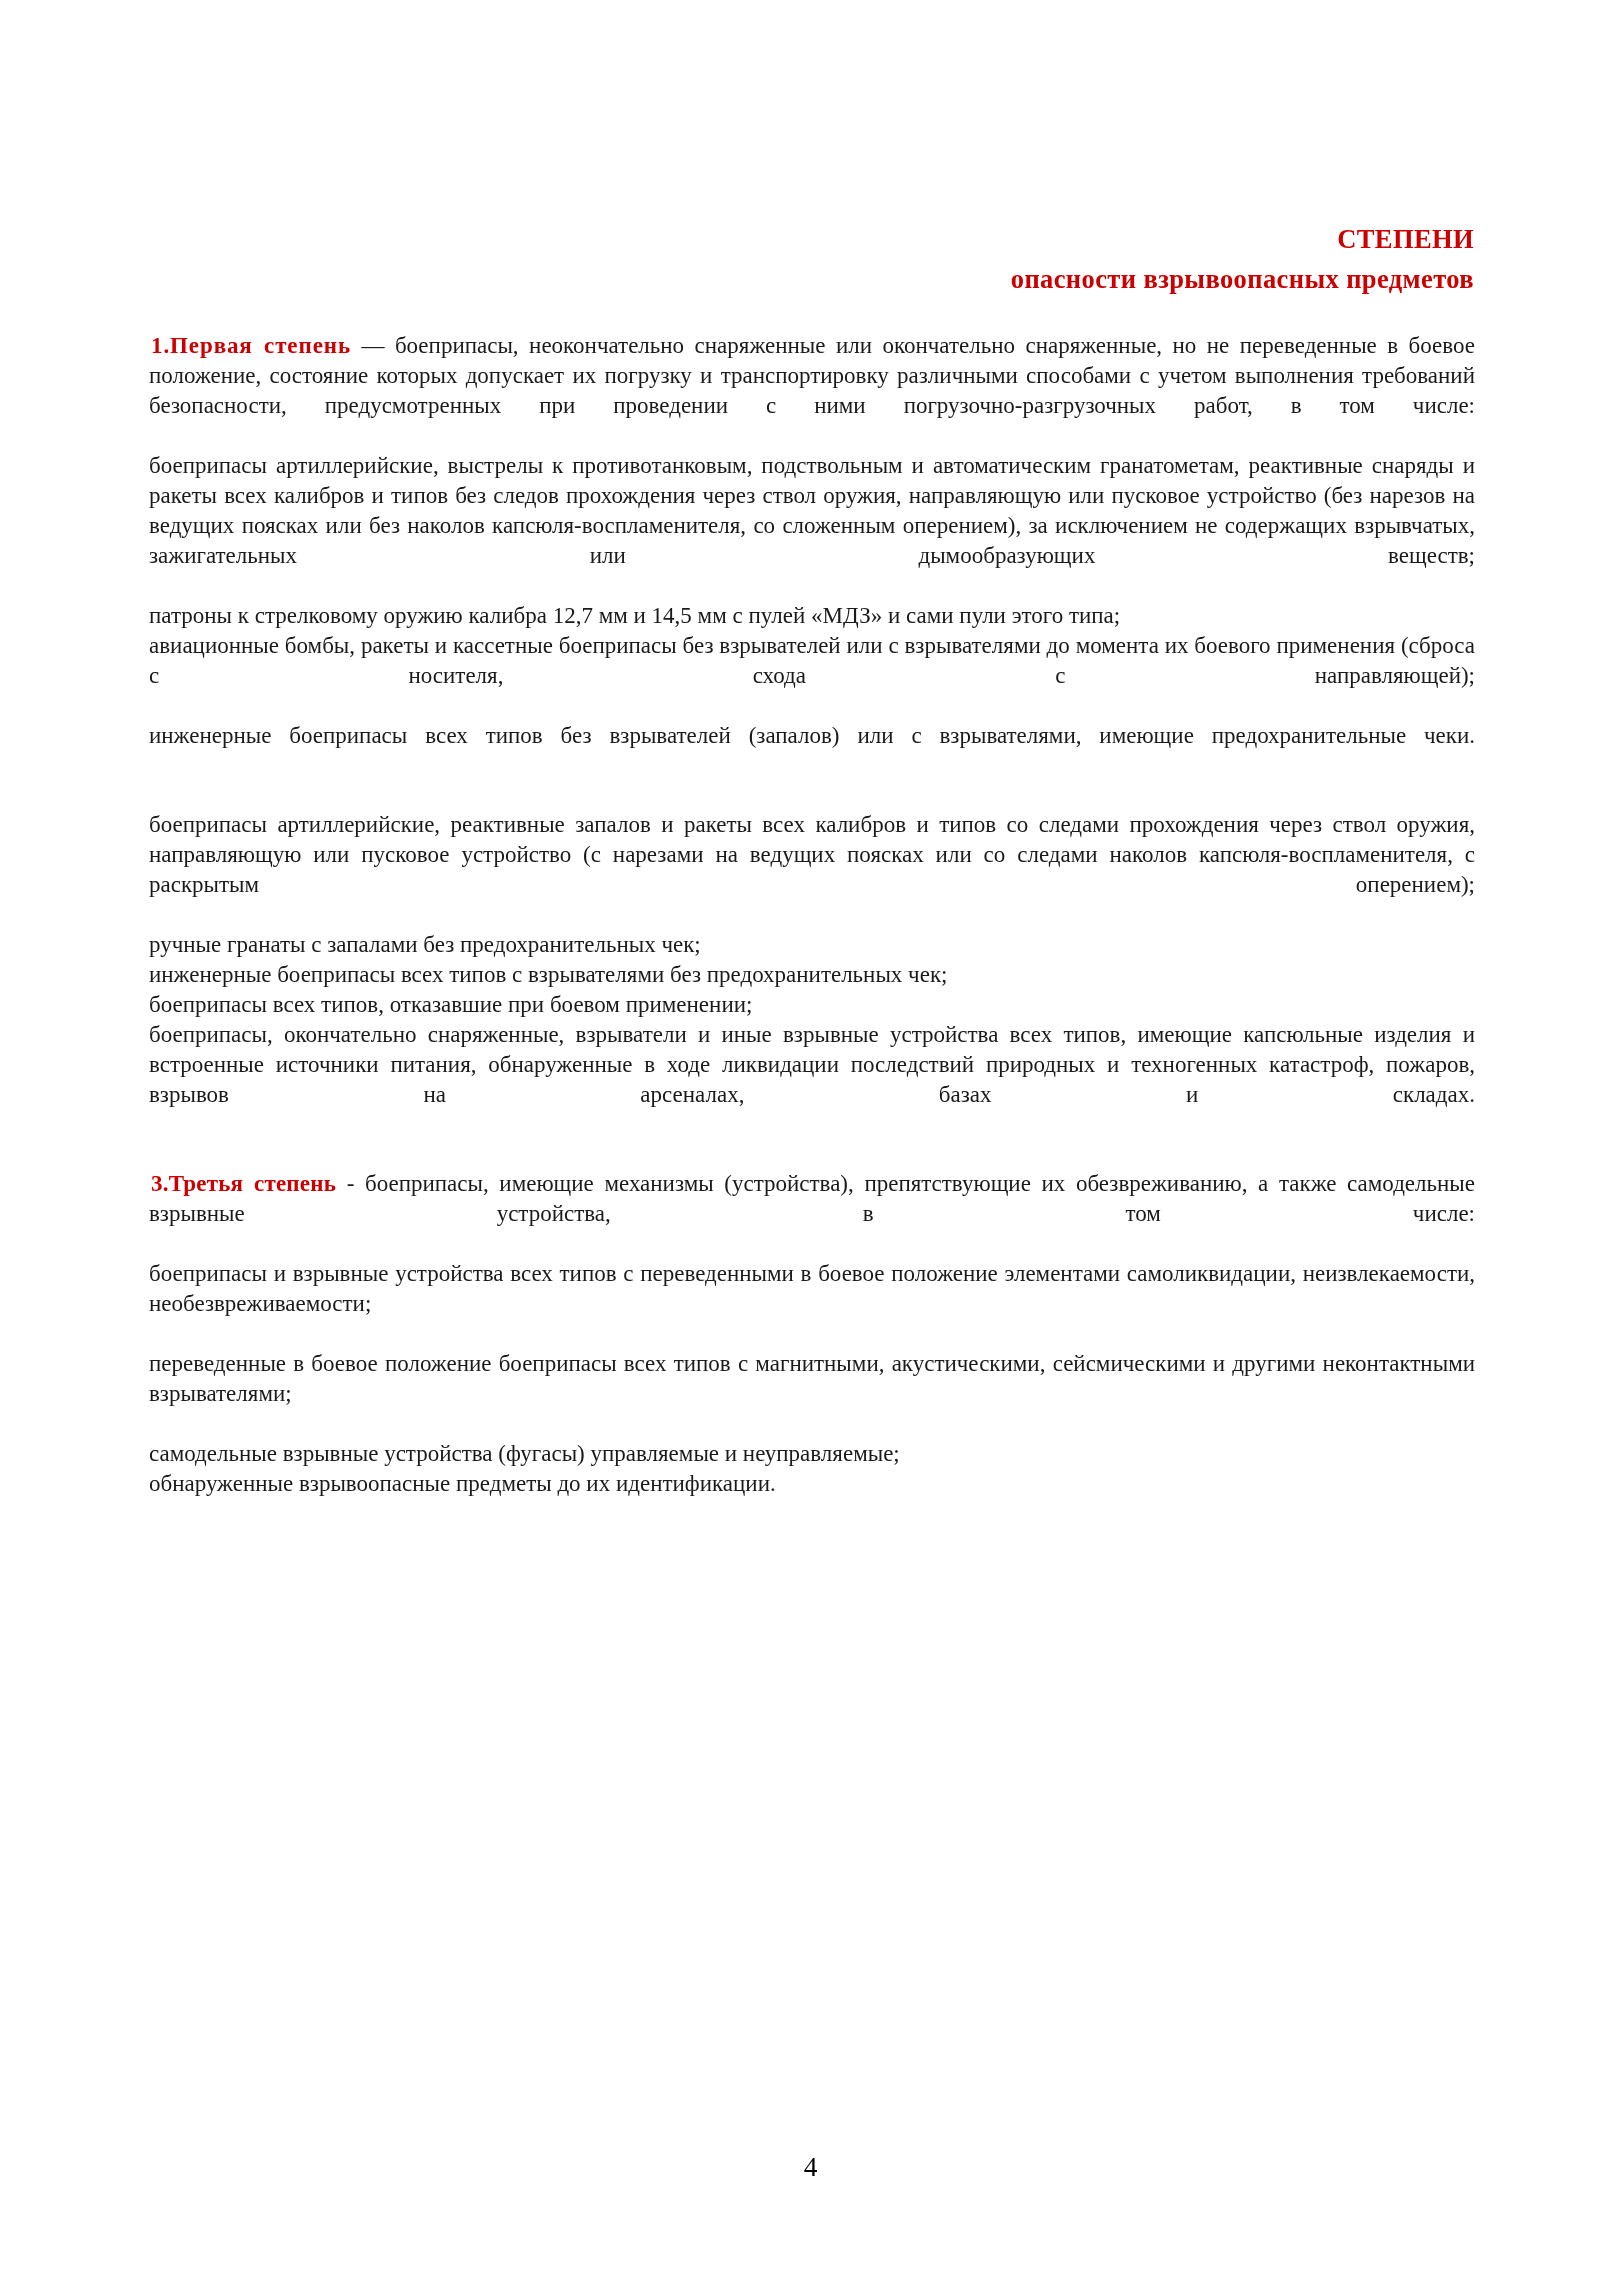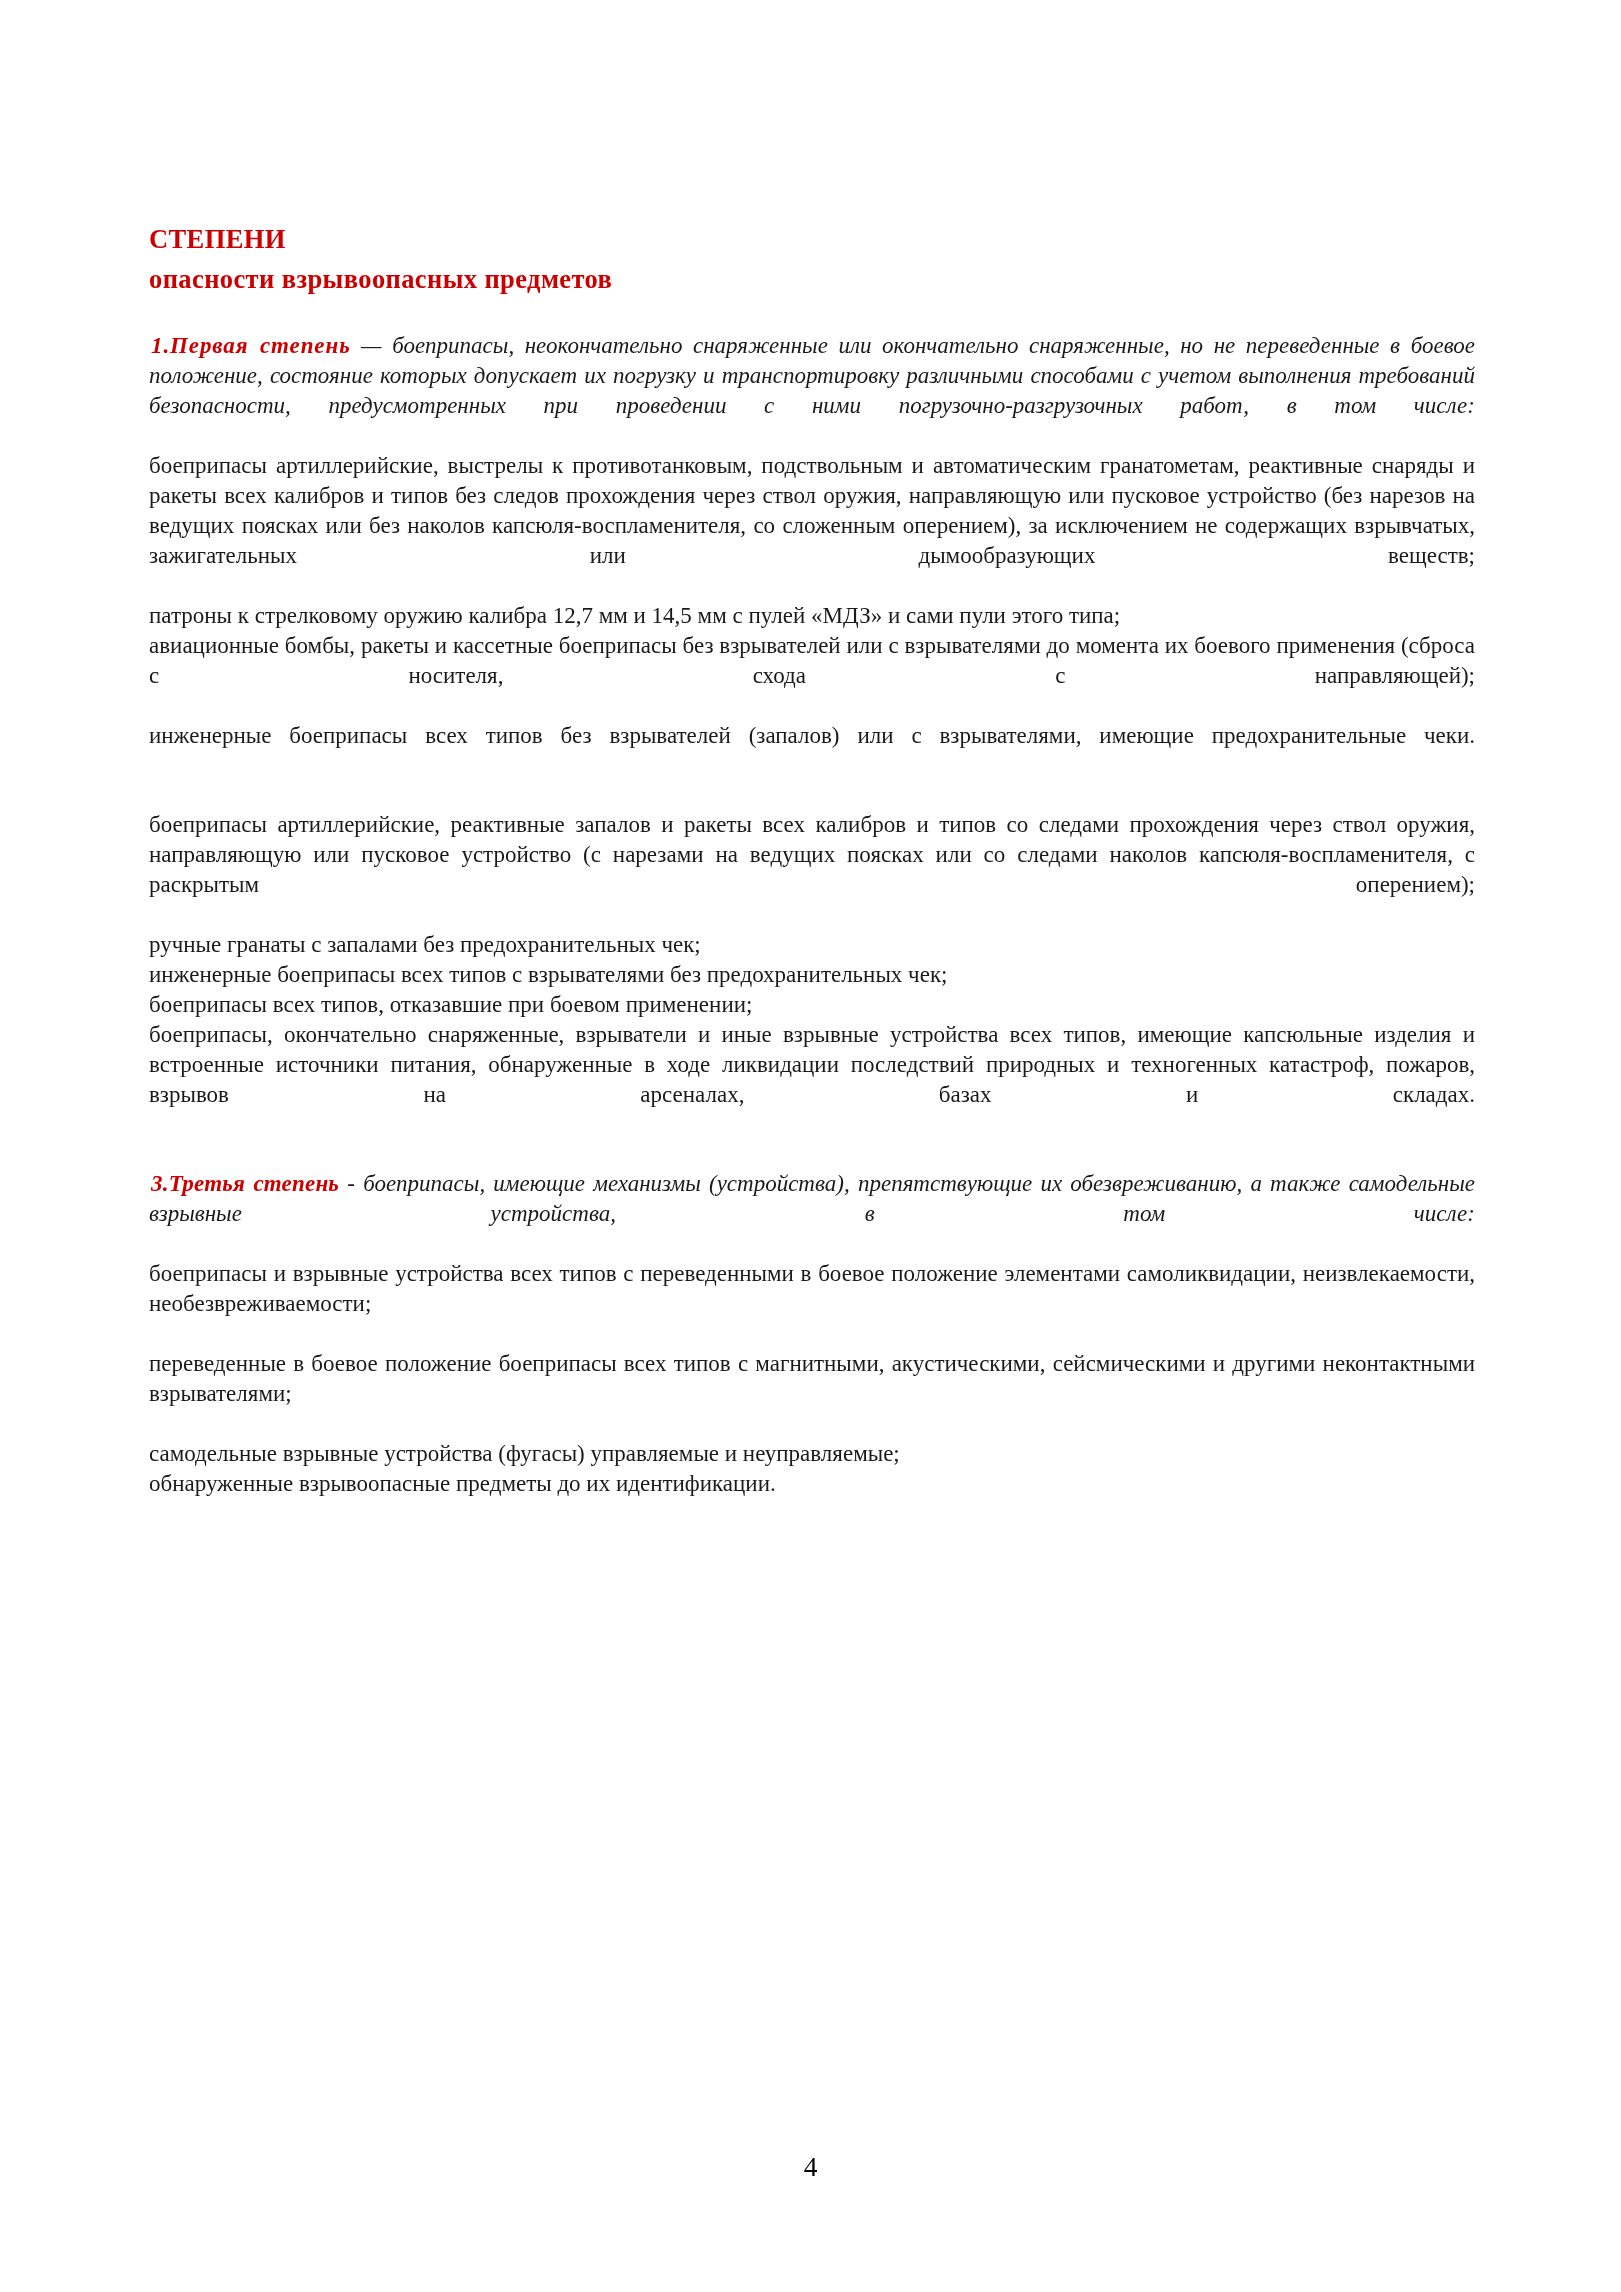--- a/index.html
+++ b/index.html
@@ -25,21 +25,21 @@
     height: 2293px;
     background: #ffffff;
   }
 
   
   .title-block {
     position: absolute;
     left: 149px;
     top: 223px;
     width: 1325px;
-    text-align: left;
+    text-align: right;
   }
   .title-line-1,
   .title-line-2 {
     color: #CC0000;
     font-weight: bold;
     font-family: "Liberation Serif", "DejaVu Serif", serif;
     letter-spacing: 0.4px;
     line-height: 1.28;
   }
   .title-line-1 {
@@ -70,21 +70,20 @@
     margin: 0;
     font-size: 23px;
     line-height: 30px;
     text-align: justify;
     text-justify: inter-word;
     hyphens: none;
     color: #1a1a1a;
   }
   p.para.lead {
     text-indent: 2px;
-    font-style: italic;
   }
   
   p.para::after {
     content: "";
     display: inline-block;
     width: 100%;
   }
   p.para.nostretch::after {
     content: none;
   }

